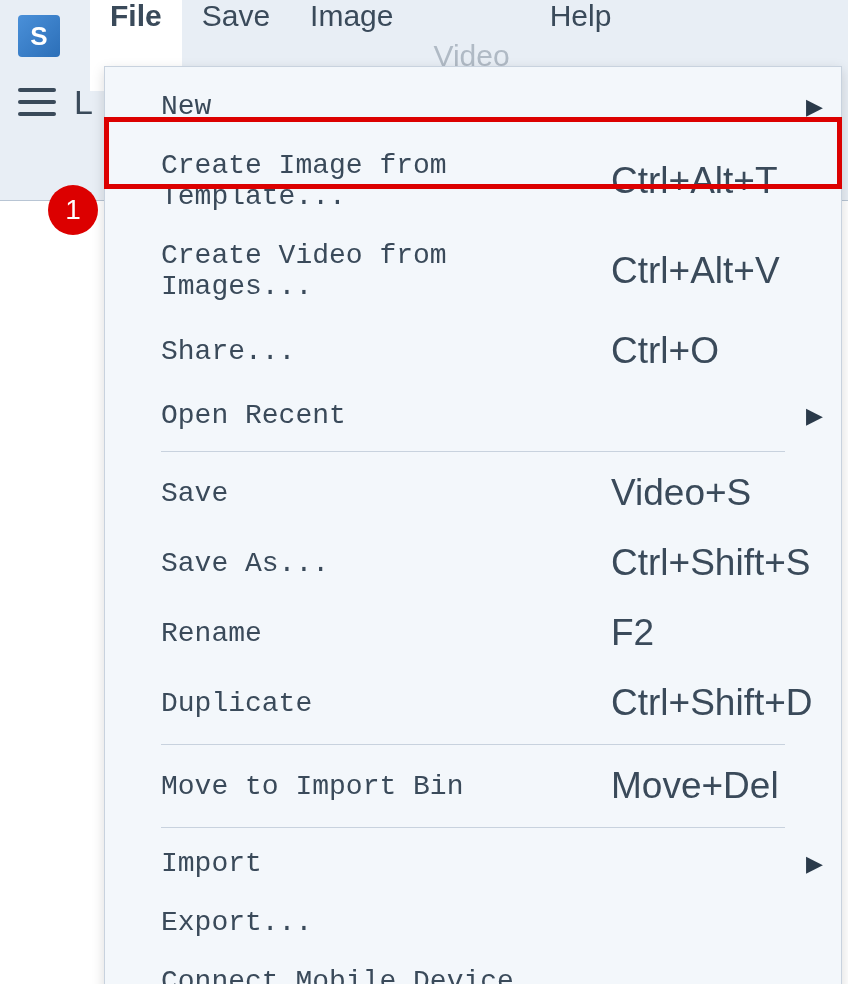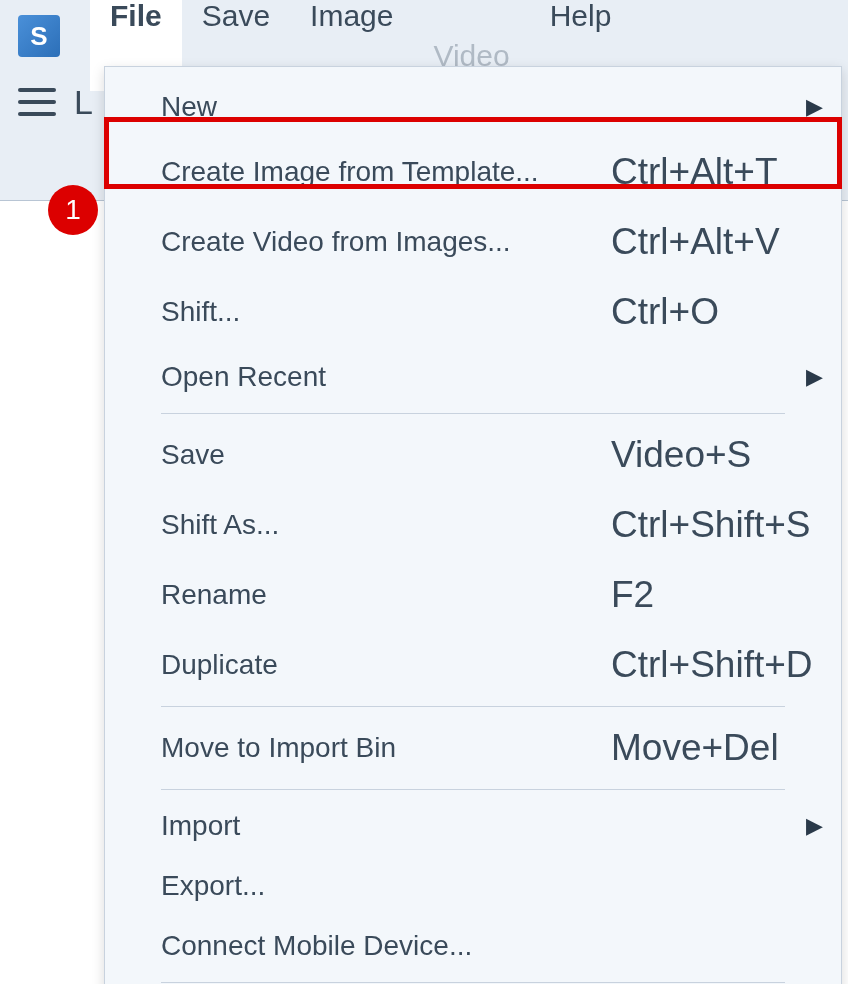--- a/index.html
+++ b/index.html
@@ -92,21 +92,21 @@
     }
     .dropdown-item {
       display: flex;
       align-items: center;
       padding: 14px 30px 14px 56px;
       font-size: 28px;
       color: #3a4a5a;
       cursor: pointer;
       position: relative;
     }
-    .dropdown-item .label { flex: 1; }
+    .dropdown-item .label { flex: 1; font-family: Liberation Mono, monospace; }
     .dropdown-item .shortcut {
       color: #3a4a5a;
       font-size: 37px;
       width: 200px;
     }
     .dropdown-item .arrow {
       position: absolute;
       right: 18px;
       font-size: 22px;
       color: #2a3a4a;
@@ -178,34 +178,34 @@
   </div>
   <div class="dropdown-item">
     <span class="label">Create Image from Template...</span>
     <span class="shortcut">Ctrl+Alt+T</span>
   </div>
   <div class="dropdown-item">
     <span class="label">Create Video from Images...</span>
     <span class="shortcut">Ctrl+Alt+V</span>
   </div>
   <div class="dropdown-item">
-    <span class="label">Shift...</span>
+    <span class="label">Share...</span>
     <span class="shortcut">Ctrl+O</span>
   </div>
   <div class="dropdown-item">
     <span class="label">Open Recent</span>
     <span class="arrow">▶</span>
   </div>
   <div class="dropdown-sep"></div>
   <div class="dropdown-item">
     <span class="label">Save</span>
     <span class="shortcut">Video+S</span>
   </div>
   <div class="dropdown-item">
-    <span class="label">Shift As...</span>
+    <span class="label">Save As...</span>
     <span class="shortcut">Ctrl+Shift+S</span>
   </div>
   <div class="dropdown-item">
     <span class="label">Rename</span>
     <span class="shortcut">F2</span>
   </div>
   <div class="dropdown-item">
     <span class="label">Duplicate</span>
     <span class="shortcut">Ctrl+Shift+D</span>
   </div>

